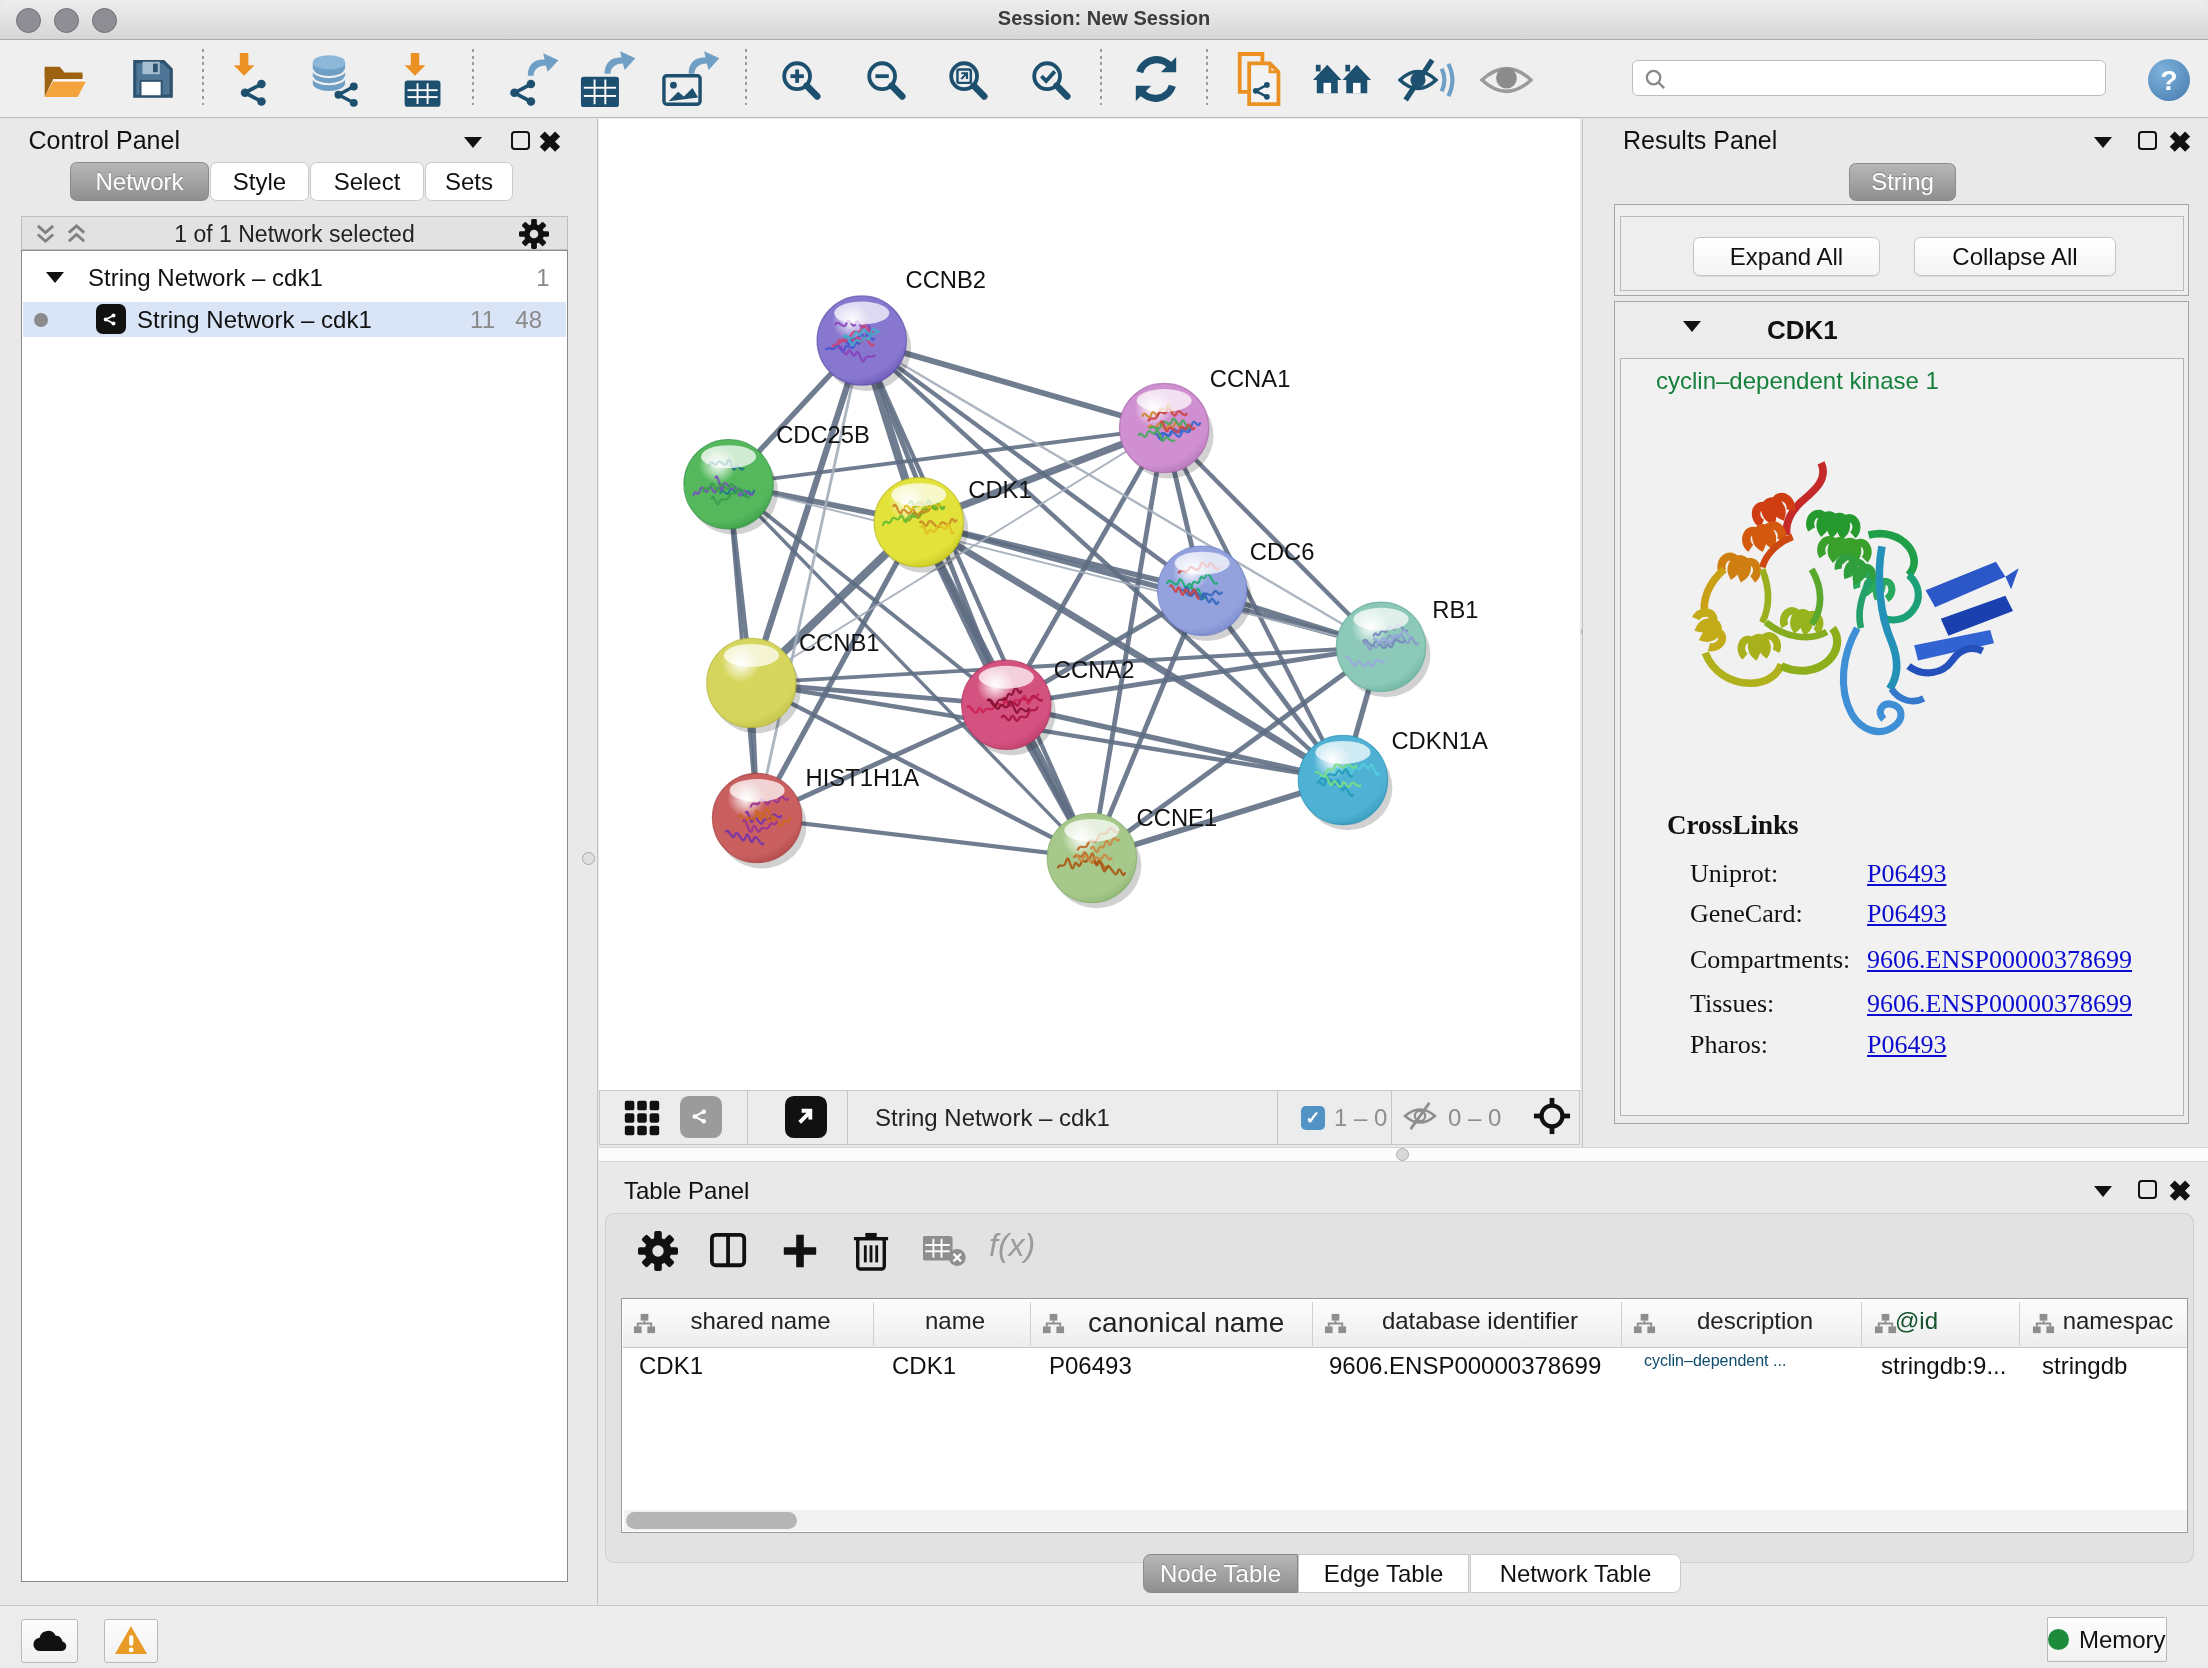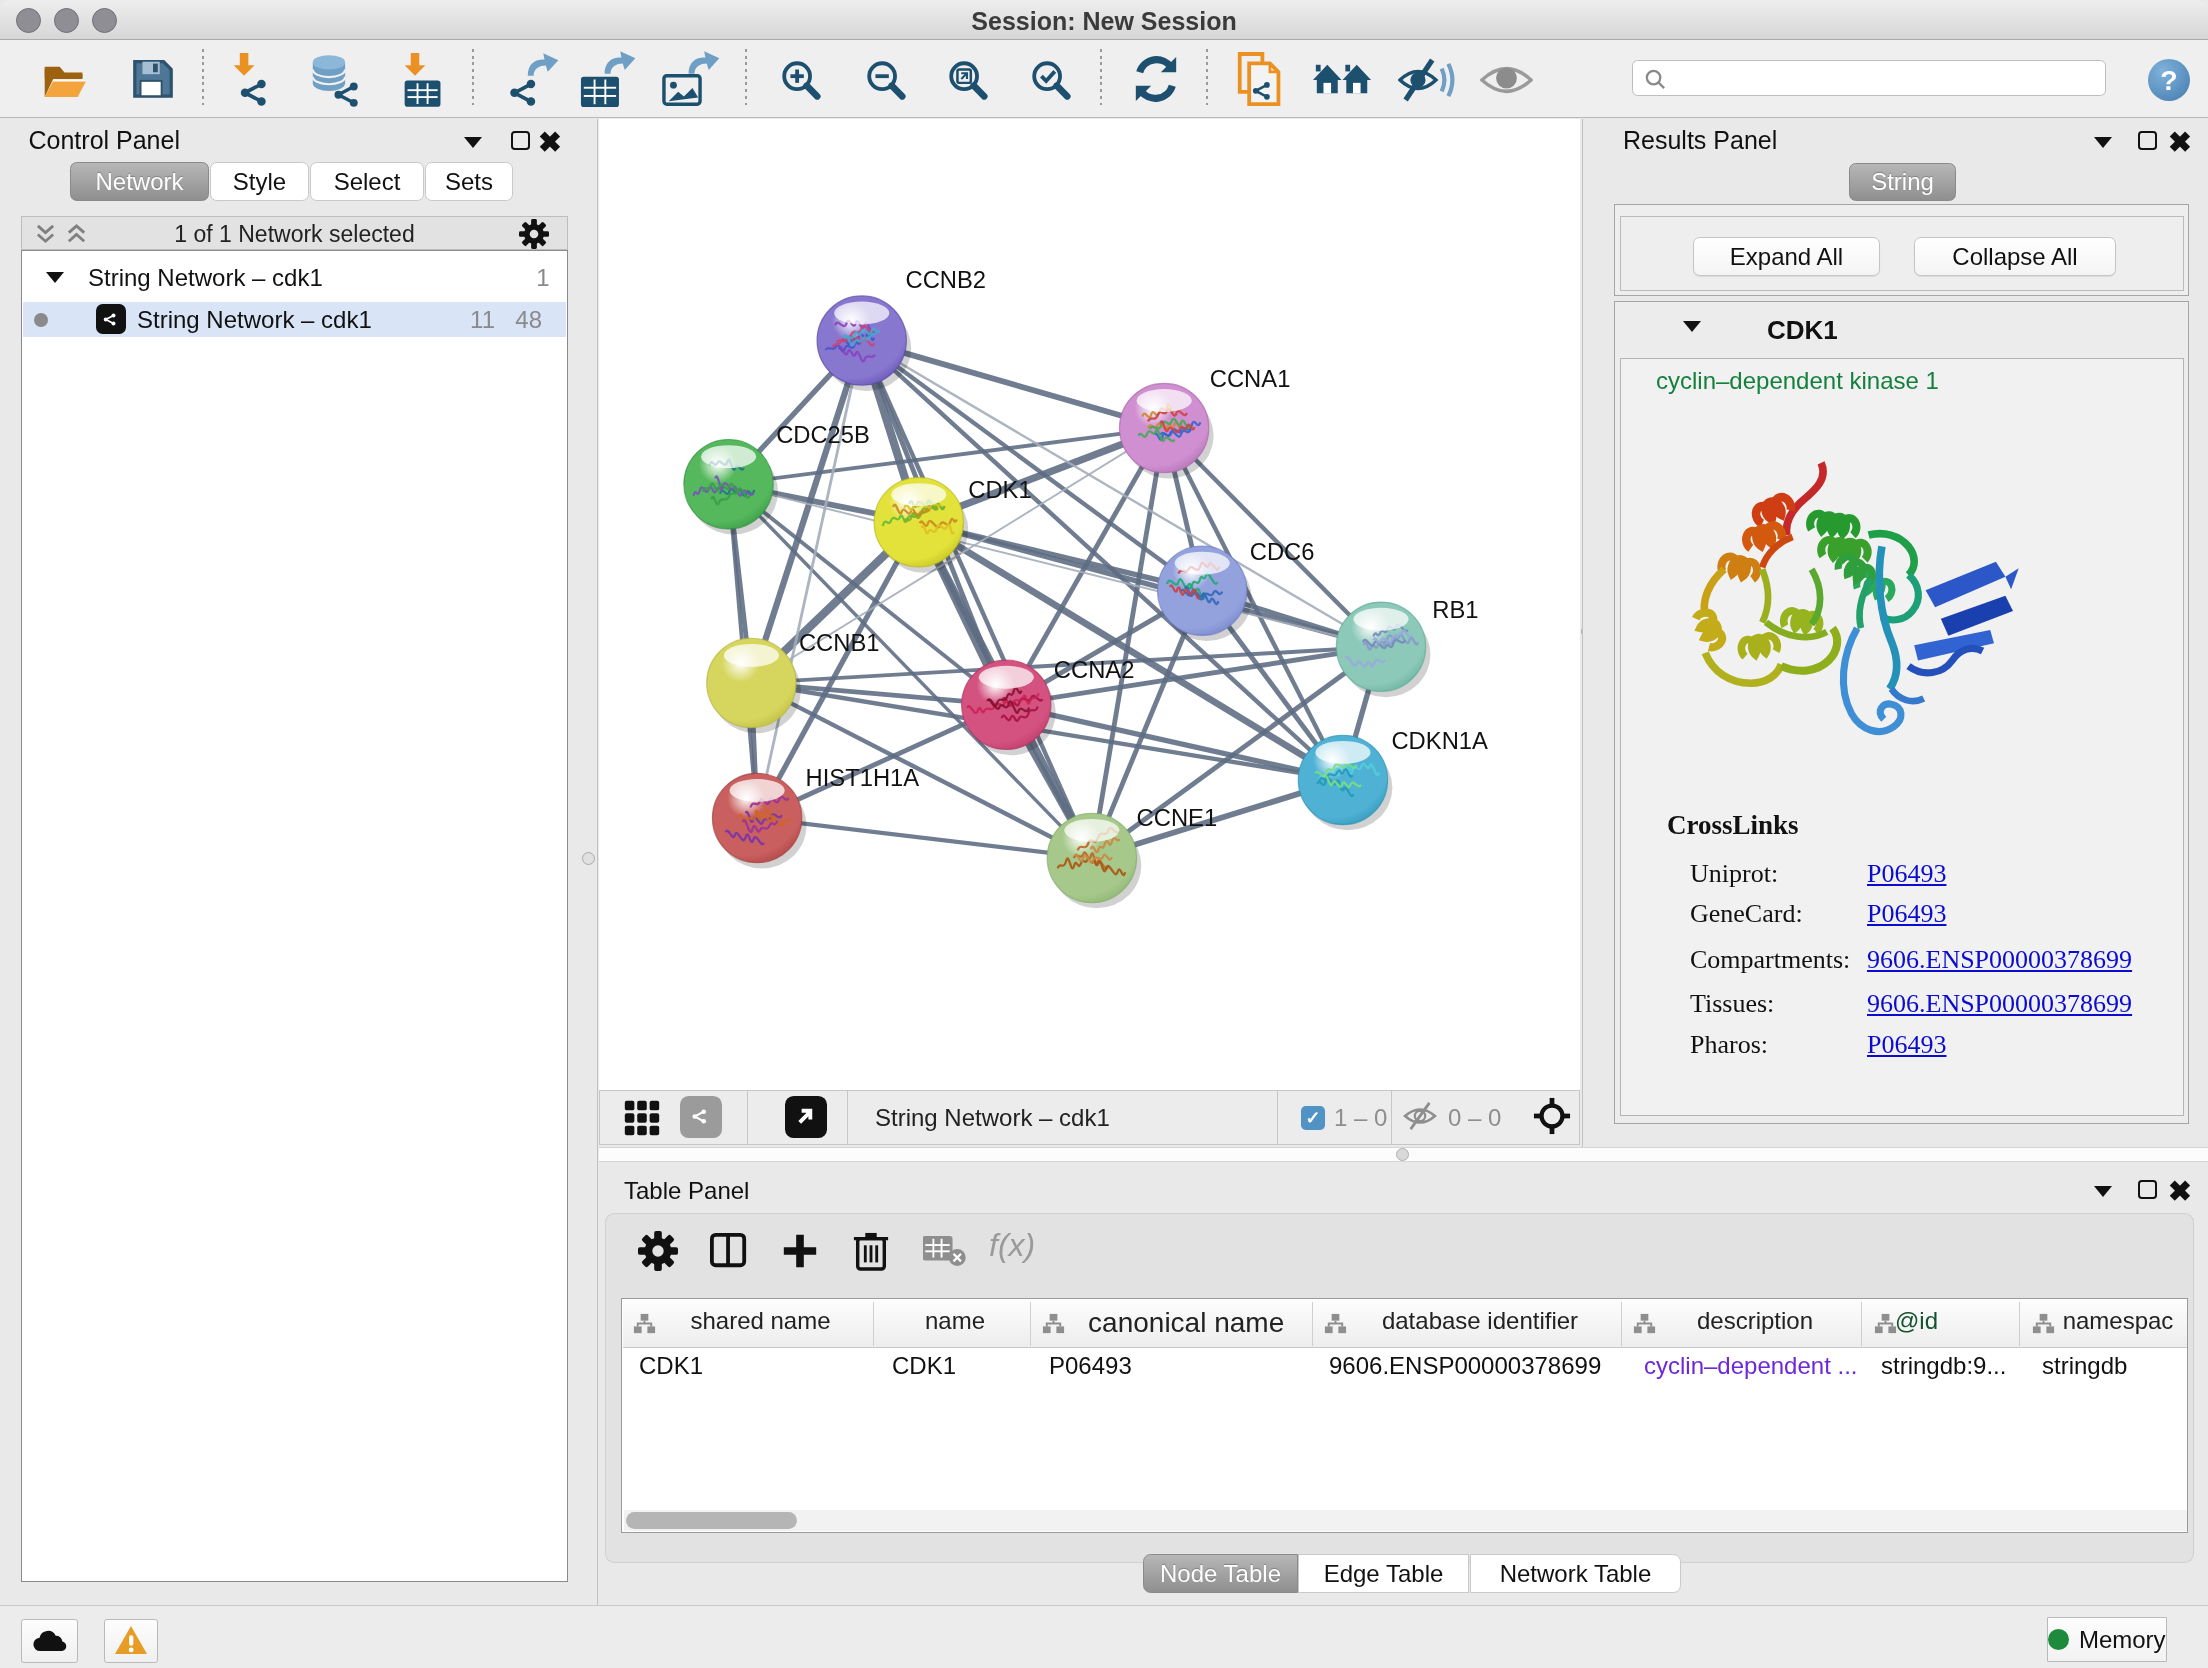--- a/index.html
+++ b/index.html
@@ -1,17 +1,17 @@
 <!DOCTYPE html>
 <html style="font-size:15px"><head><meta charset="utf-8"><style>*{margin:0;padding:0;box-sizing:border-box}html,body{width:2208px;height:1668px;overflow:hidden}body{font-family:"Liberation Sans",sans-serif;background:#e9e9e9;position:relative}.abs{position:absolute}.tab{position:absolute;display:flex;align-items:center;justify-content:center;font-size:24px;color:#111;background:#fff;border:1px solid #c9c9c9;border-radius:6.7px}.tabsel{background:linear-gradient(#b7b7b7,#8f8f8f);color:#fff;border:1px solid #8a8a8a;text-shadow:0 -1px 1px rgba(0,0,0,0.25)}.btn{position:absolute;display:flex;align-items:center;justify-content:center;font-size:24px;color:#111;background:linear-gradient(#ffffff,#f4f4f4);border:1.4px solid #c4c4c4;border-radius:6.7px;box-shadow:0 1px 1px rgba(0,0,0,0.08)}a.lnk{color:#0c0cd0;text-decoration:underline}</style></head><body>
 <div class="abs" style="left:0;top:0;width:2208px;height:40px;background:linear-gradient(#eeeeee,#d6d6d6);border-bottom:1px solid #ababab;border-radius:11.4px 11.4px 0 0"></div>
 <div class="abs" style="left:16px;top:7.6px;width:25px;height:25px;border-radius:50%;background:#8e8e94;border:1.4px solid #70707a"></div>
 <div class="abs" style="left:54px;top:7.6px;width:25px;height:25px;border-radius:50%;background:#8e8e94;border:1.4px solid #70707a"></div>
 <div class="abs" style="left:92px;top:7.6px;width:25px;height:25px;border-radius:50%;background:#8e8e94;border:1.4px solid #70707a"></div>
-<div class="abs" style="left:0;top:6.7px;width:2208px;text-align:center;font-size:25px;color:#3b3b3b;font-weight:bold">Session: New Session</div>
+<div class="abs" style="left:0;top:6.7px;width:2208px;text-align:center;font-size:20px;color:#3b3b3b;font-weight:bold">Session: New Session</div>
 <div class="abs" style="left:0;top:40px;width:2208px;height:78px;background:#efefef;border-bottom:1.9px solid #b9b9b9"></div>
 <svg style="position:absolute;left:40px;top:55px" width="49" height="48" viewBox="0 0 52 50" xmlns="http://www.w3.org/2000/svg">
     <path d="M5 12 h16 l5 6 h19 v6 H5 z" fill="#9d6210"></path>
     <path d="M5 44 V14 h15 l5 6 h20 v5 H14 L5 44z" fill="#9d6210"></path>
     <path d="M14 27 h35 l-9 17 H5 z" fill="#f3a43d"></path>
     <path d="M14 27 h35" stroke="#fff" stroke-width="1.5"></path>
   </svg>
 <svg style="position:absolute;left:130px;top:55px" width="46" height="46" viewBox="0 0 48 48" xmlns="http://www.w3.org/2000/svg">
     <path d="M5 7 h30 l8 8 v28 H5 z" fill="#4e7697"></path>
     <path d="M5 7 h30 l8 8 v28 H5 z" fill="none" stroke="#2e526d" stroke-width="3.4"></path>
@@ -691,21 +691,21 @@
 <svg style="position:absolute;left:2031px;top:1312px" width="25" height="25" viewBox="0 0 26 26" xmlns="http://www.w3.org/2000/svg">
     <rect x="9" y="2" width="8" height="7" fill="#8e8e8e"></rect>
     <rect x="2" y="15" width="8" height="7" fill="#8e8e8e"></rect>
     <rect x="16" y="15" width="8" height="7" fill="#8e8e8e"></rect>
     <path d="M13 9 v3 M6 15 v-3 h14 v3" fill="none" stroke="#8e8e8e" stroke-width="2"></path>
   </svg>
 <div class="abs" style="left:639px;top:1352px;font-size:24px;color:#111">CDK1</div>
 <div class="abs" style="left:892px;top:1352px;font-size:24px;color:#111">CDK1</div>
 <div class="abs" style="left:1049px;top:1352px;font-size:24px;color:#111">P06493</div>
 <div class="abs" style="left:1329px;top:1352px;font-size:24px;color:#111">9606.ENSP00000378699</div>
-<div class="abs" style="left:1644px;top:1352px;font-size:24px;color:#6d28d9">cyclin–dependent ...</div>
+<div class="abs" style="left:1644px;top:1352px;font-size:16px;color:#0c4a6e">cyclin–dependent ...</div>
 <div class="abs" style="left:1881px;top:1352px;font-size:24px;color:#111">stringdb:9...</div>
 <div class="abs" style="left:2042px;top:1352px;font-size:24px;color:#111">stringdb</div>
 <div class="abs" style="left:624px;top:1510px;width:1563px;height:21px;background:#f2f2f2"></div>
 <div class="abs" style="left:626px;top:1512px;width:171px;height:17px;background:#b5b5b5;border-radius:8.6px"></div>
 <div class="tab tabsel" style="left:1143px;top:1554px;width:155px;height:39px;border-radius:7.6px 0 0 7.6px">Node Table</div>
 <div class="tab" style="left:1298px;top:1554px;width:171px;height:39px;border-radius:0">Edge Table</div>
 <div class="tab" style="left:1470px;top:1554px;width:211px;height:39px;border-radius:0 7.6px 7.6px 0">Network Table</div>
 <div class="abs" style="left:0;top:1605px;width:2208px;height:63px;background:#ececec;border-top:1.9px solid #c9c9c9"></div>
 <div class="abs" style="left:21px;top:1619px;width:57px;height:44px;background:linear-gradient(#fdfdfd,#f0f0f0);border:1.9px solid #b9b9b9;border-radius:2.9px"></div>
 <svg style="position:absolute;left:31px;top:1628px" width="38" height="27" viewBox="0 0 40 28" xmlns="http://www.w3.org/2000/svg">

